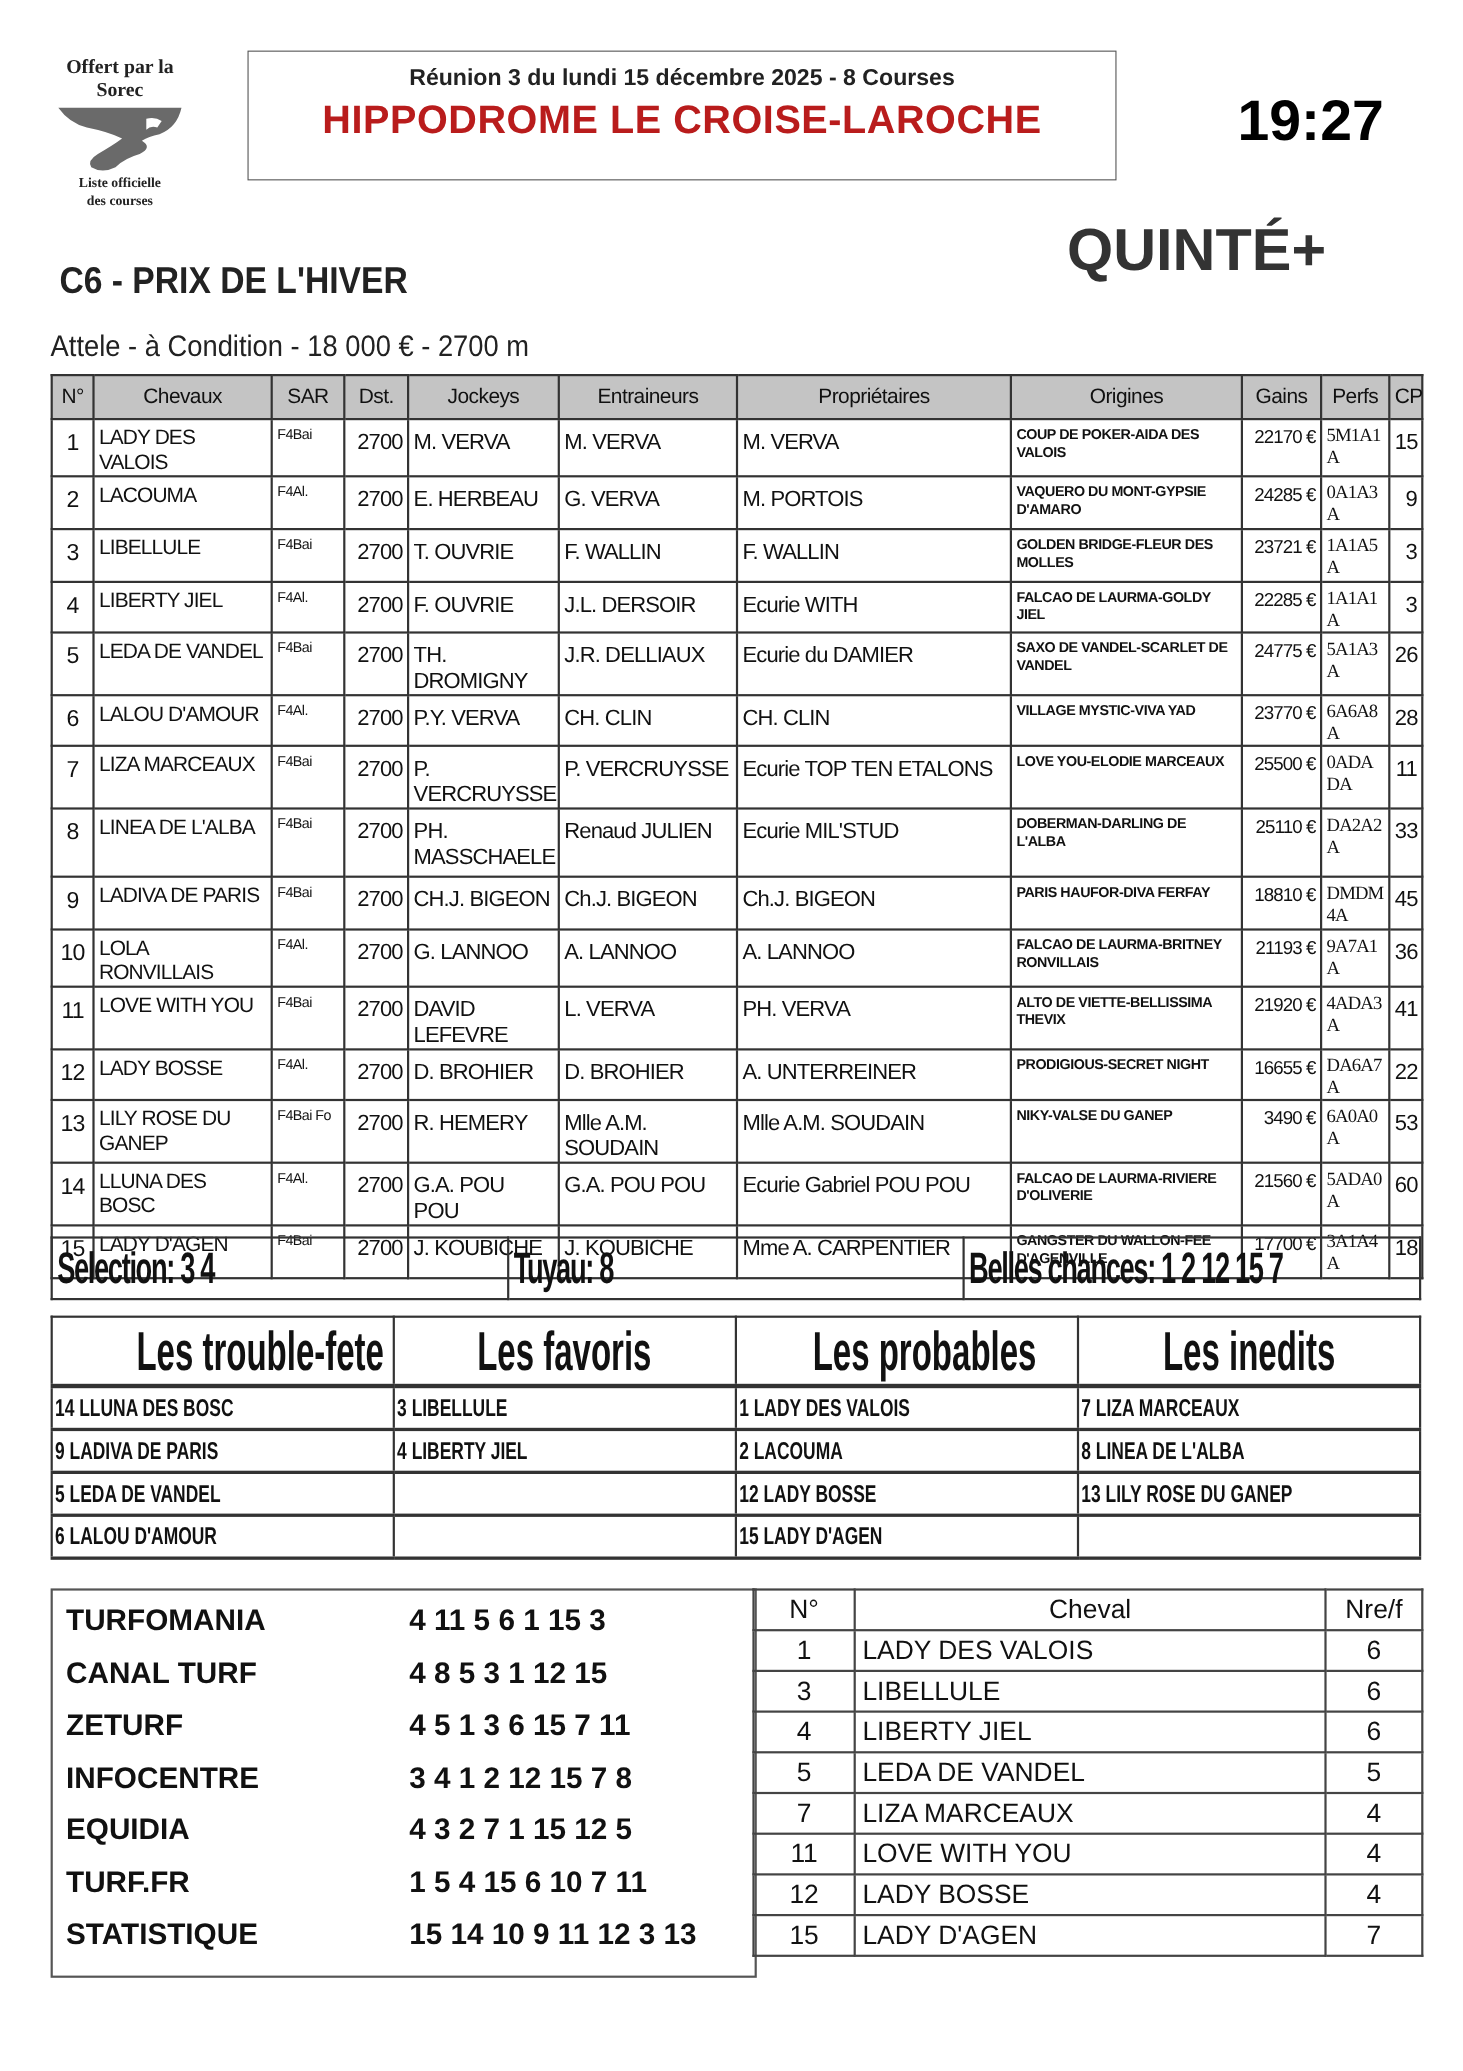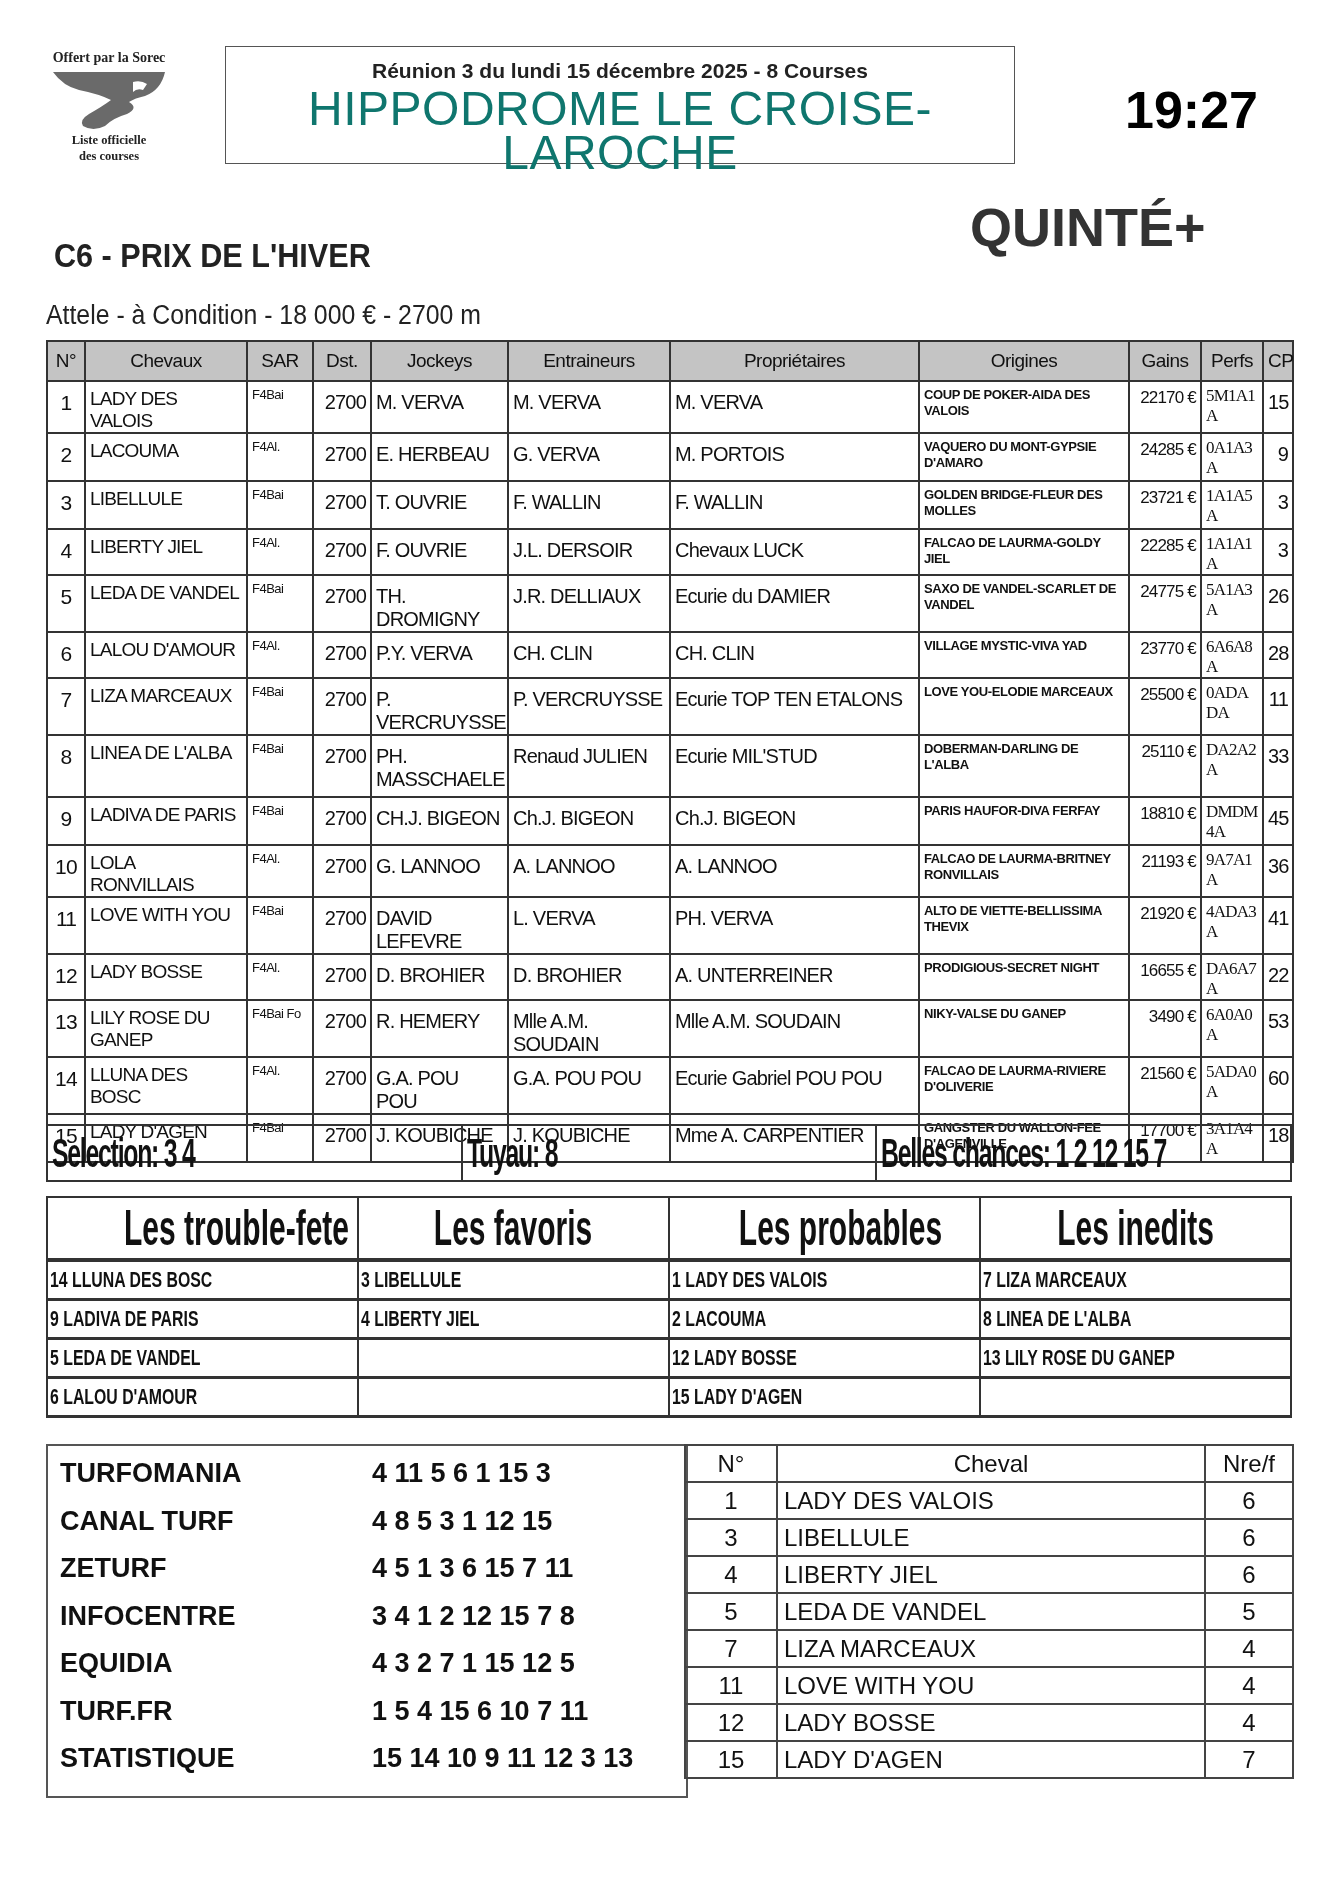--- a/index.html
+++ b/index.html
@@ -1,26 +1,26 @@
 <!DOCTYPE html>
 <html><head>
 <meta charset="utf-8">
 <style>
   html, body { margin:0; padding:0; background:#ffffff; }
   body { width:1330px; height:1883px; position:relative; font-family:"Liberation Sans", sans-serif; color:#111; overflow:hidden; }
   .abs { position:absolute; }
 
   
   .logo { left:44px; top:46px; width:130px; height:120px; text-align:center; font-family:"Liberation Serif", serif; font-weight:bold; color:#222; }
-  .logo .top { font-size:14px; margin-top:4px; }
+  .logo .top { font-size:18px; margin-top:4px; }
   .logo svg { display:block; margin:2px auto 0; }
   .logo .bot { font-size:12.5px; line-height:16px; }
   .hdr-box { left:225px; top:46px; width:790px; height:118px; border:1.5px solid #555; box-sizing:border-box; text-align:center; }
   .hdr-box .l1 { font-size:21px; font-weight:bold; margin-top:12px; color:#222; }
-  .hdr-box .l2 { font-size:48px; font-weight:normal; letter-spacing:0.5px; margin-top:4px; color:#0f766e; line-height:44px; }
+  .hdr-box .l2 { font-size:36px; font-weight:bold; letter-spacing:0.5px; margin-top:4px; color:#b91c1c; line-height:44px; }
   .hdr-box .l3 { font-size:14px; color:#333; margin-top:2px; }
   .time { left:1125px; top:80px; font-size:52px; font-weight:bold; color:#000000; }
 
   .quinte { left:970px; top:196px; font-size:54px; font-weight:bold; color:#333; }
   .race-title { left:54px; top:236px; font-size:34px; font-weight:bold; color:#222; transform:scaleX(0.9); transform-origin:left; }
   .race-sub { left:46px; top:300px; font-size:27px; color:#222; transform:scaleX(0.92); transform-origin:left; }
 
   
   table { border-collapse:collapse; }
   .main-tbl { position:absolute; left:46px; top:340px; width:1246px; table-layout:fixed; }
@@ -153,21 +153,21 @@
         <td class="perf">1A1A5A</td>
         <td class="cp">3</td>
       </tr>
       <tr style="height: 34px;">
         <td class="num">4</td>
         <td>LIBERTY JIEL</td>
         <td class="sar">F4Al.</td>
         <td class="dst">2700</td>
         <td class="jk">F. OUVRIE</td>
         <td class="en">J.L. DERSOIR</td>
-        <td class="pr">Chevaux LUCK</td>
+        <td class="pr">Ecurie WITH</td>
         <td class="ori">FALCAO DE LAURMA-GOLDY JIEL</td>
         <td class="gain">22285 €</td>
         <td class="perf">1A1A1A</td>
         <td class="cp">3</td>
       </tr>
       <tr style="height: 48px;">
         <td class="num">5</td>
         <td>LEDA DE VANDEL</td>
         <td class="sar">F4Bai</td>
         <td class="dst">2700</td>

